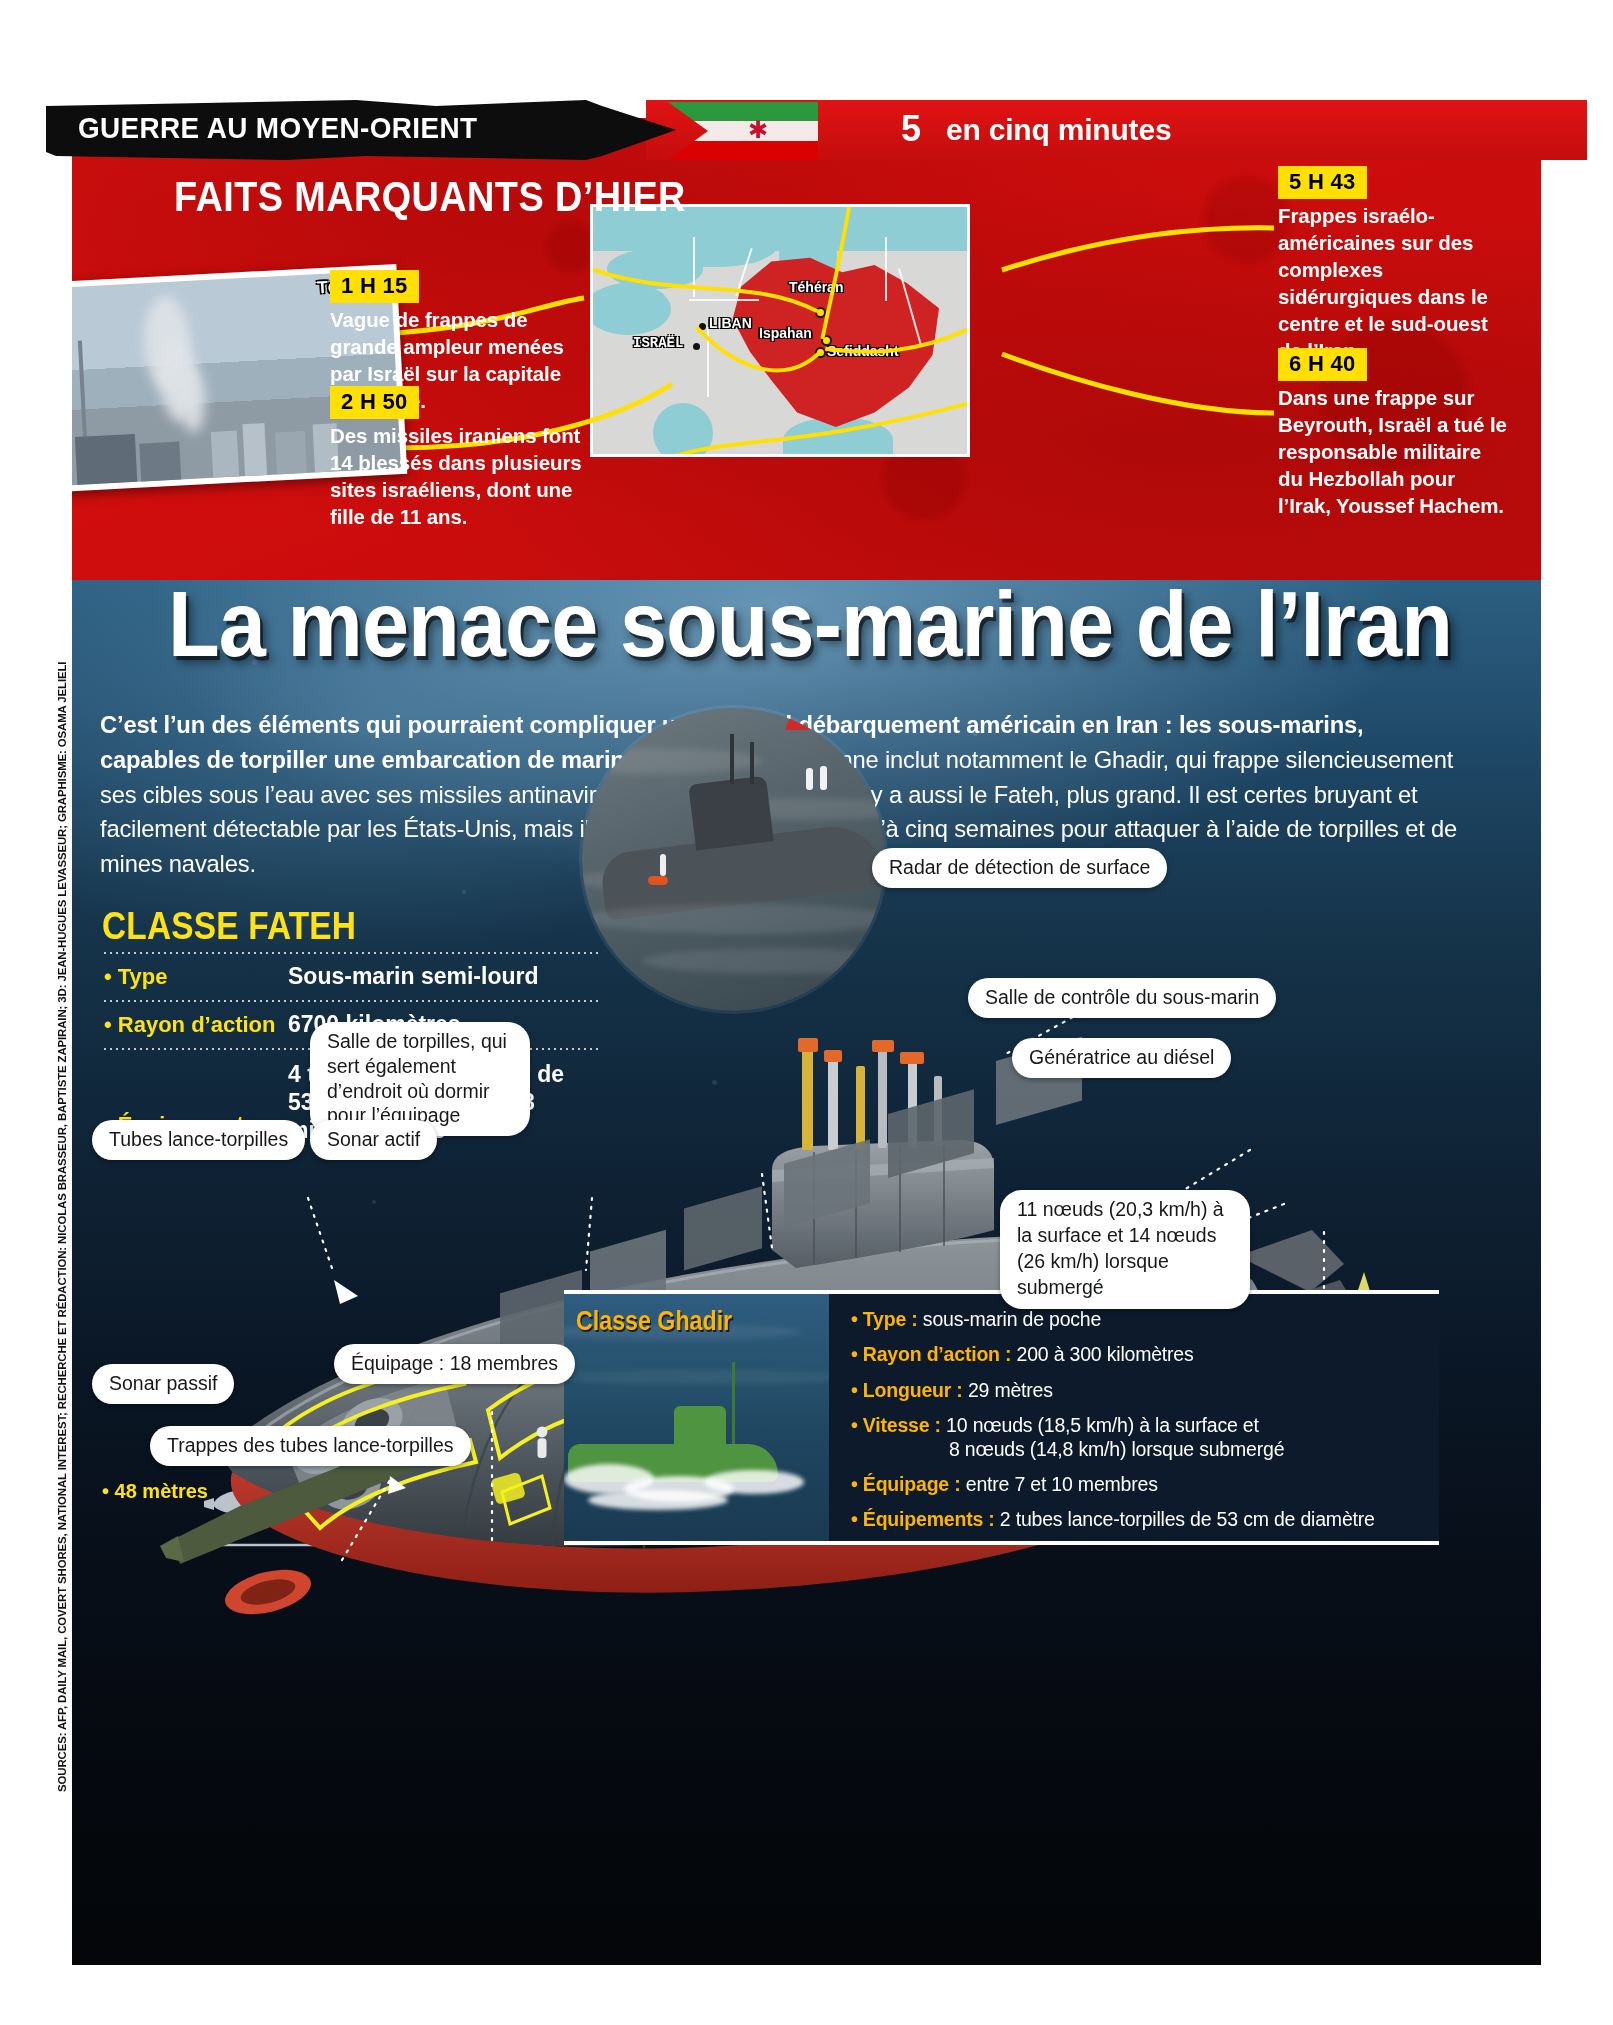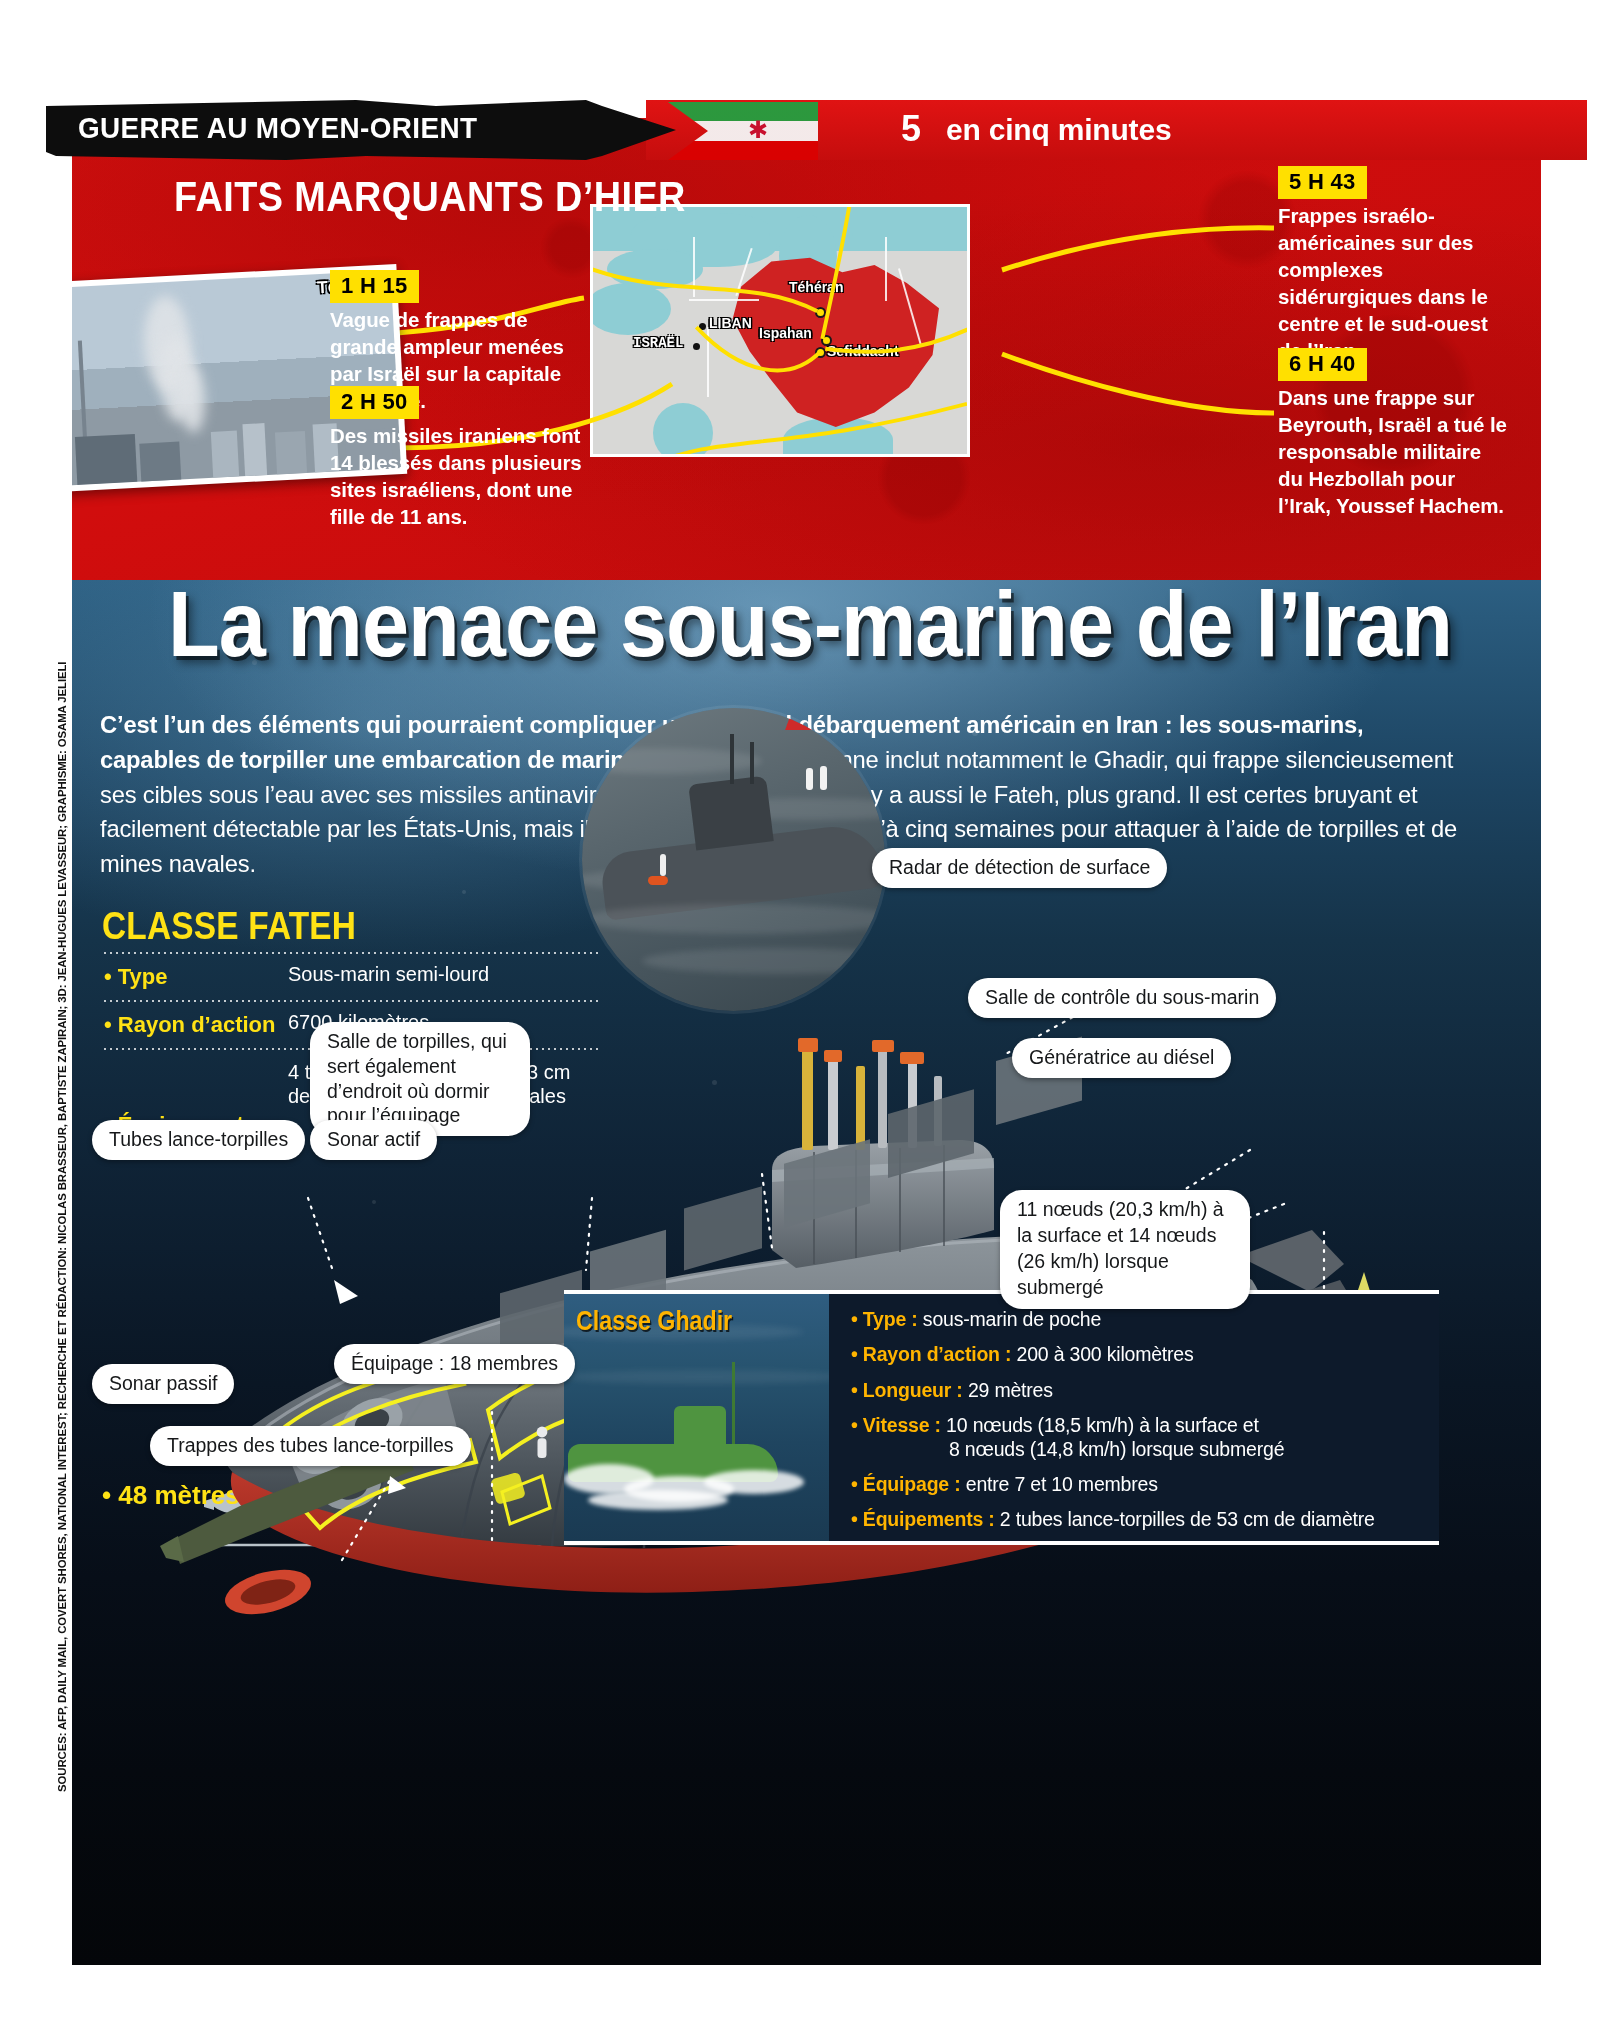--- a/index.html
+++ b/index.html
@@ -149,29 +149,29 @@
   
   #fateh-title{
     position:absolute; left:30px; top:325px; color:#ffe215;
     font-size:38px; font-weight:bold; letter-spacing:.2px; z-index:8;
     transform:scaleX(.88); transform-origin:left center;
   }
   .spec-key{
     position:absolute; color:#ffe215; font-size:22px; font-weight:bold; white-space:nowrap;
   }
   .spec-val{
-    position:absolute; color:#fff; font-size:20px; font-weight:normal; line-height:1.22;
+    position:absolute; color:#fff; font-size:23px; font-weight:bold; line-height:1.22;
   }
   .dotline{
     position:absolute; height:2px; width:498px; left:30px; z-index:7;
     background-image:radial-gradient(circle, rgba(255,255,255,.75) 0 1px, transparent 1.2px);
     background-size:6px 2px; background-repeat:repeat-x;
   }
   #len-label{
-    position:absolute; left:30px; top:900px; color:#ffe215; font-size:26px; font-weight:bold; z-index:8;
+    position:absolute; left:30px; top:900px; color:#ffe215; font-size:20px; font-weight:bold; z-index:8;
   }
   #sub-silhouette{ position:absolute; left:132px; top:885px; z-index:7; }
   #len-arrow{ position:absolute; left:128px; top:955px; z-index:8; }
 
   
   #photo-circle{
     position:absolute; left:510px; top:128px; width:303px; height:303px;
     border-radius:50%; overflow:hidden; z-index:9;
     background:linear-gradient(160deg,#6e7a80 0%,#59666d 35%,#46545c 70%,#38454c 100%);
     box-shadow:0 0 0 3px rgba(255,255,255,.08);

